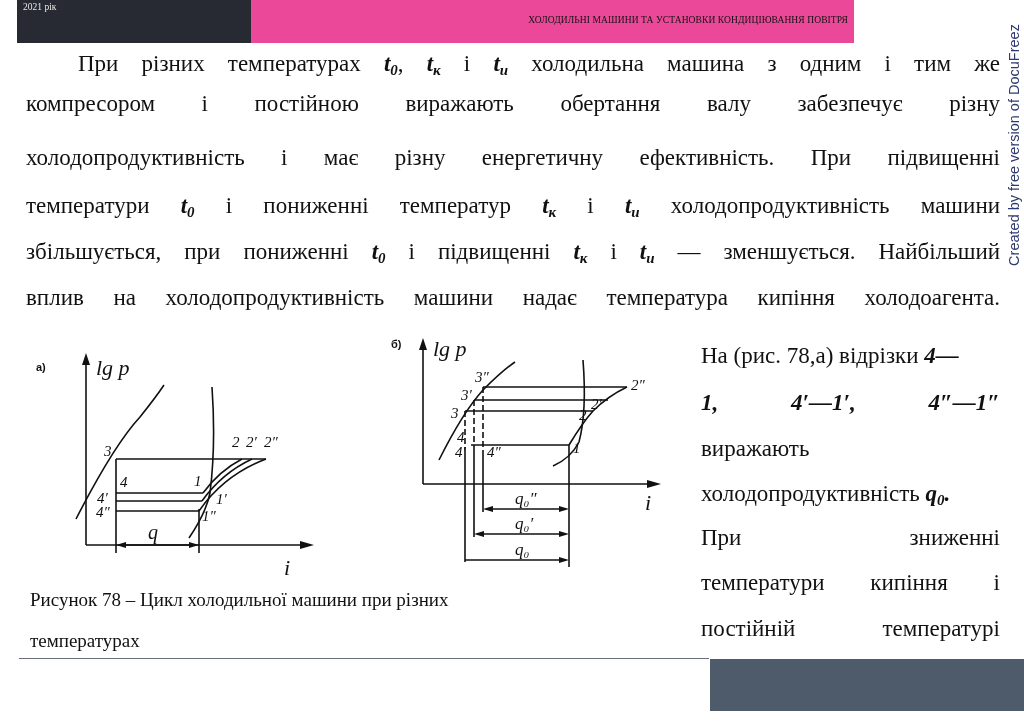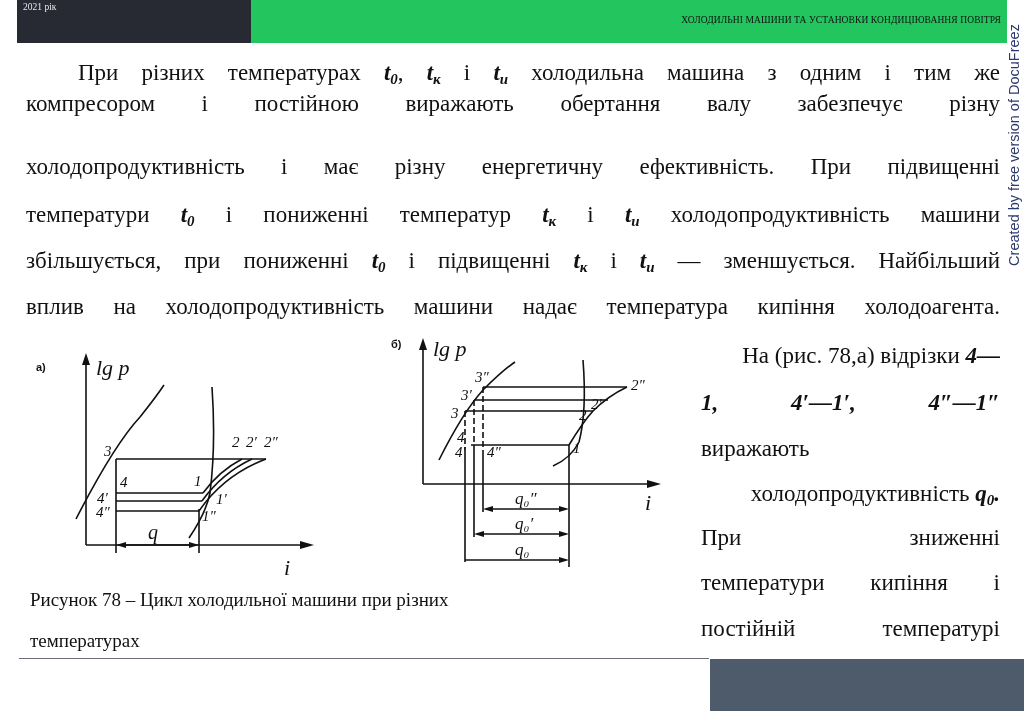--- a/index.html
+++ b/index.html
@@ -10,50 +10,50 @@
       color: #111111;
     }
     .hdr-left {
       position: absolute; left: 17px; top: 0; width: 234px; height: 43px;
       background: #282a33;
     }
     .hdr-left .year {
       position: absolute; left: 6px; top: 2px; font-size: 9.5px; color: #e8e8e8; text-align: center;
     }
     .hdr-right {
-      position: absolute; left: 251px; top: 0; width: 756px; height: 43px;
-      background: #22c55e;
+      position: absolute; left: 251px; top: 0; width: 603px; height: 43px;
+      background: #ec4899;
     }
     .hdr-right .title {
       position: absolute; right: 6px; top: 15px; font-size: 9.5px; color: #111;
       letter-spacing: 0.1px;
     }
     .watermark {
       position: absolute; left: 1003px; top: 0; width: 21px; height: 290px;
     }
     .watermark span {
       position: absolute; left: 50%; top: 50%;
       transform: translate(-50%, -50%) rotate(-90deg);
       white-space: nowrap;
       font-family: "Liberation Sans", "DejaVu Sans", sans-serif;
       font-size: 14.5px; color: #2d3a6e;
     }
     .line {
       position: absolute; left: 26px; width: 974px;
-      font-size: 23px; line-height: 42px; height: 38px;
+      font-size: 23px; line-height: 24px; height: 38px;
       text-align: justify; text-align-last: justify;
       white-space: nowrap;
     }
     .line.first { text-indent: 52px; }
     .line b i, .line i b { font-weight: bold; font-style: italic; }
     .sub { font-size: 0.65em; vertical-align: -0.25em; font-weight: bold; font-style: italic; }
     .flex-line { display: flex; justify-content: space-between; }
     .rcol {
       position: absolute; left: 701px; width: 299px;
-      font-size: 23px; height: 46px; line-height: 46px; text-align: right;
+      font-size: 23px; height: 46px; line-height: 46px;
     }
     .rcol.just { display: flex; justify-content: space-between; }
     .rcol.right { text-align: left; }
     .fig-a { position: absolute; left: 34px; top: 345px; width: 310px; height: 230px; }
     .fig-b { position: absolute; left: 383px; top: 332px; width: 290px; height: 245px; }
     .caption {
       position: absolute; left: 30px; width: 640px; 
       font-size: 19px;
     }
     .bottom-rule {
@@ -74,21 +74,21 @@
 </div>
 <div class="hdr-right">
   <span class="title">ХОЛОДИЛЬНІ МАШИНИ ТА УСТАНОВКИ КОНДИЦІЮВАННЯ ПОВІТРЯ</span>
 </div>
 <div class="watermark">
   <span>Created by free version of DocuFreez</span>
 </div>
 
 <div class="line first" style="top:52px"><span>При різних температурах </span><b><i>t</i><span class="sub">0</span></b><span>, </span><b><i>t</i><span class="sub">к</span></b><span> і </span><b><i>t</i><span class="sub">и</span></b><span> холодильна машина з одним і тим же</span></div>
 
-<div class="line flex-line" style="top:83px">
+<div class="line flex-line" style="top:92px">
   <span>компресором</span>
     <span>і</span>
     <span>постійною</span>
     <span>виражають</span>
     <span>обертання</span>
     <span>валу</span>
     <span>забезпечує</span>
     <span>різну</span>
 </div>
 

